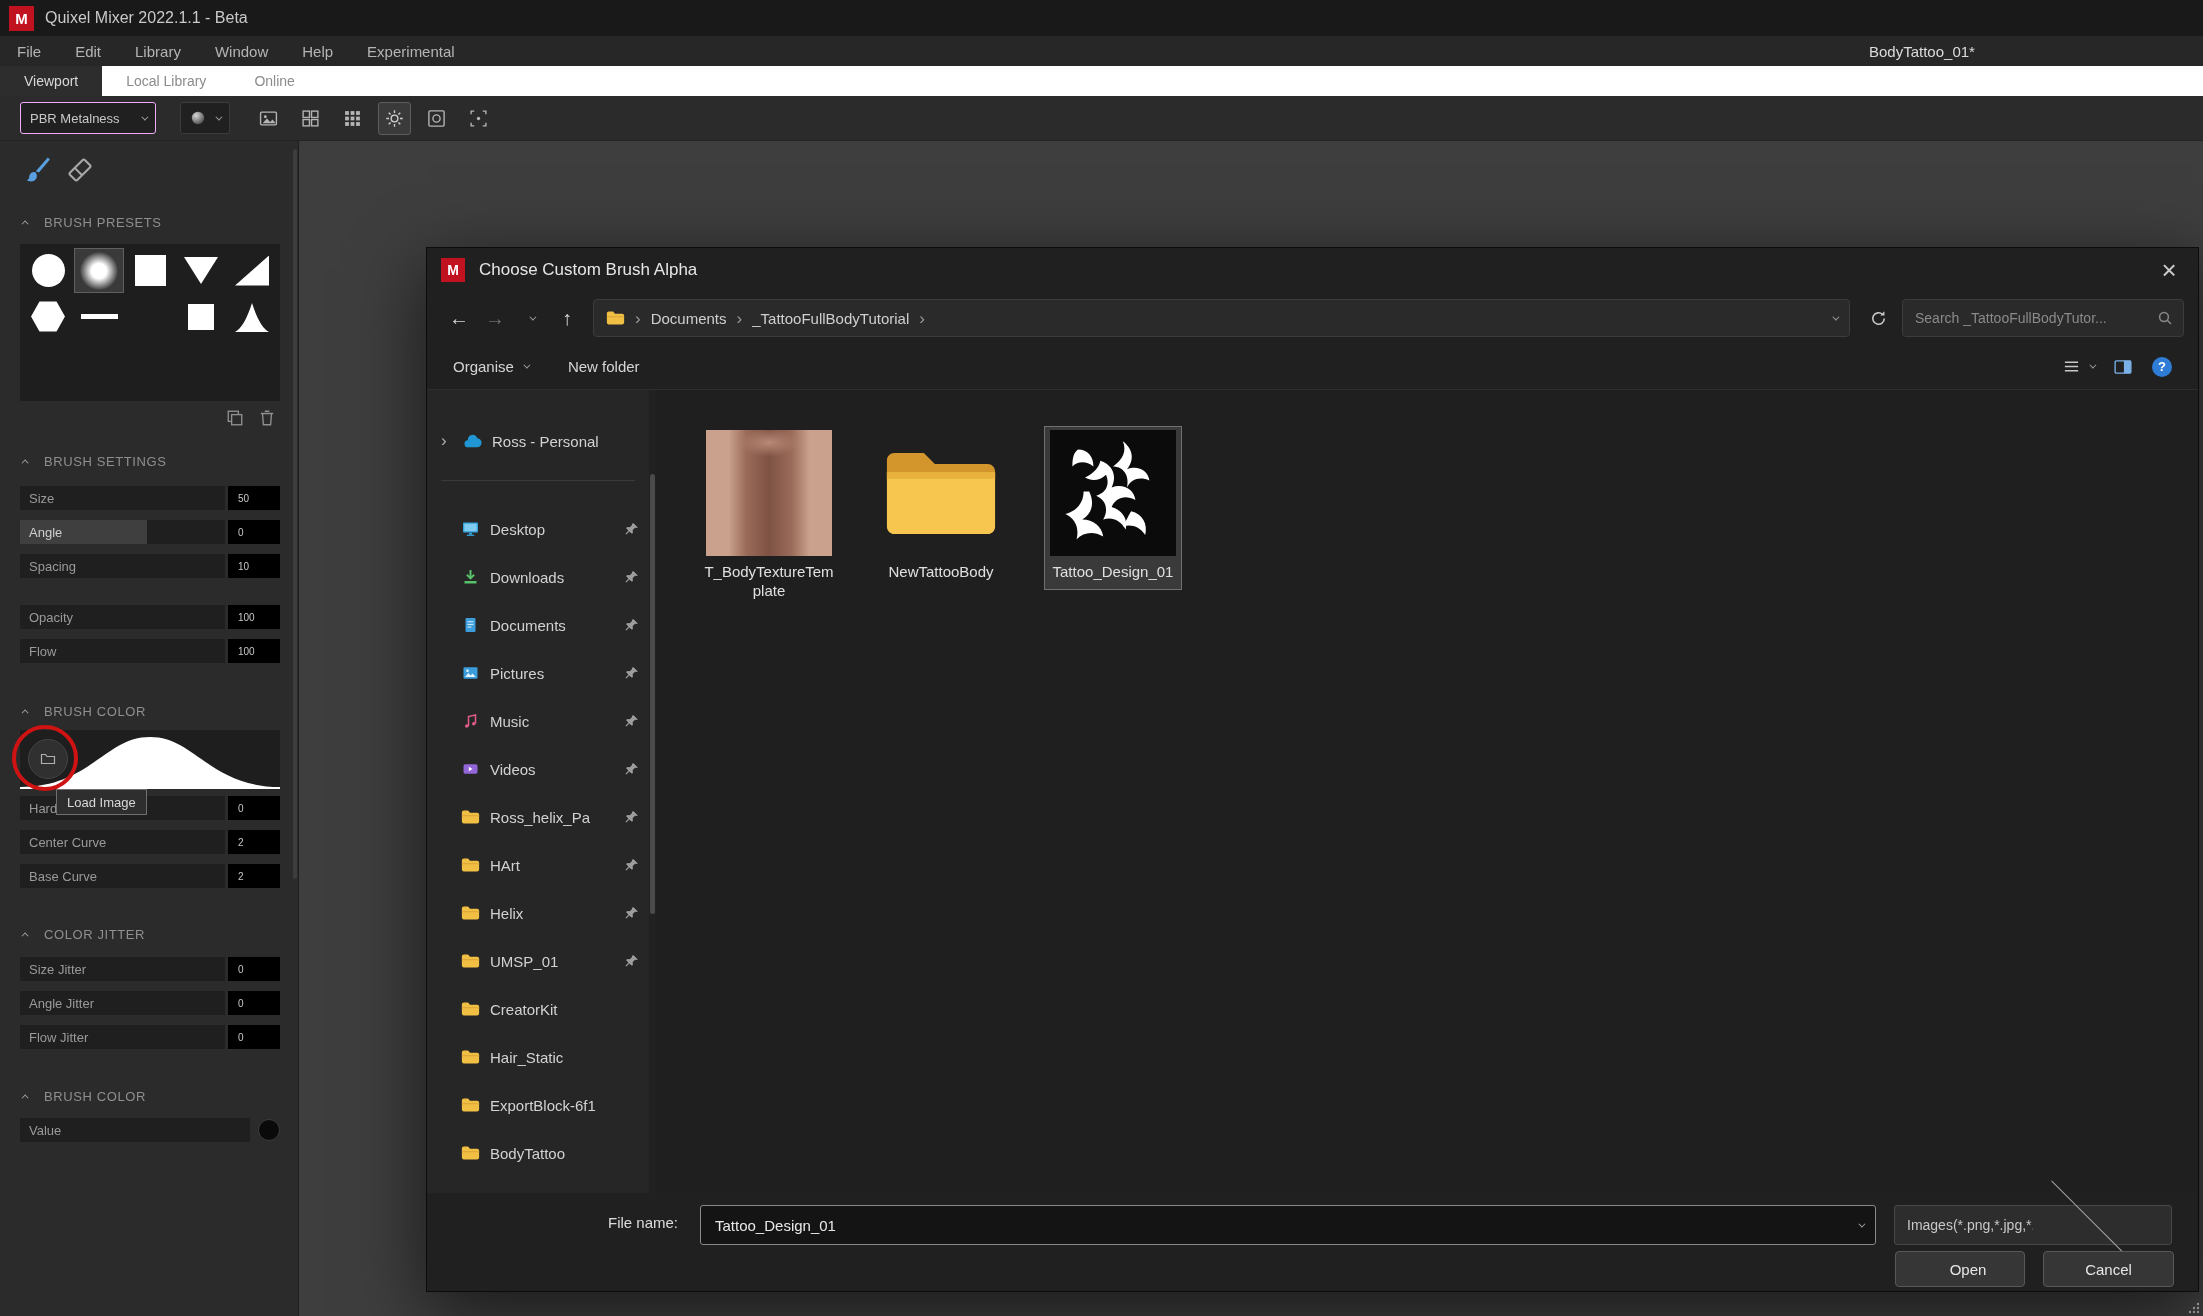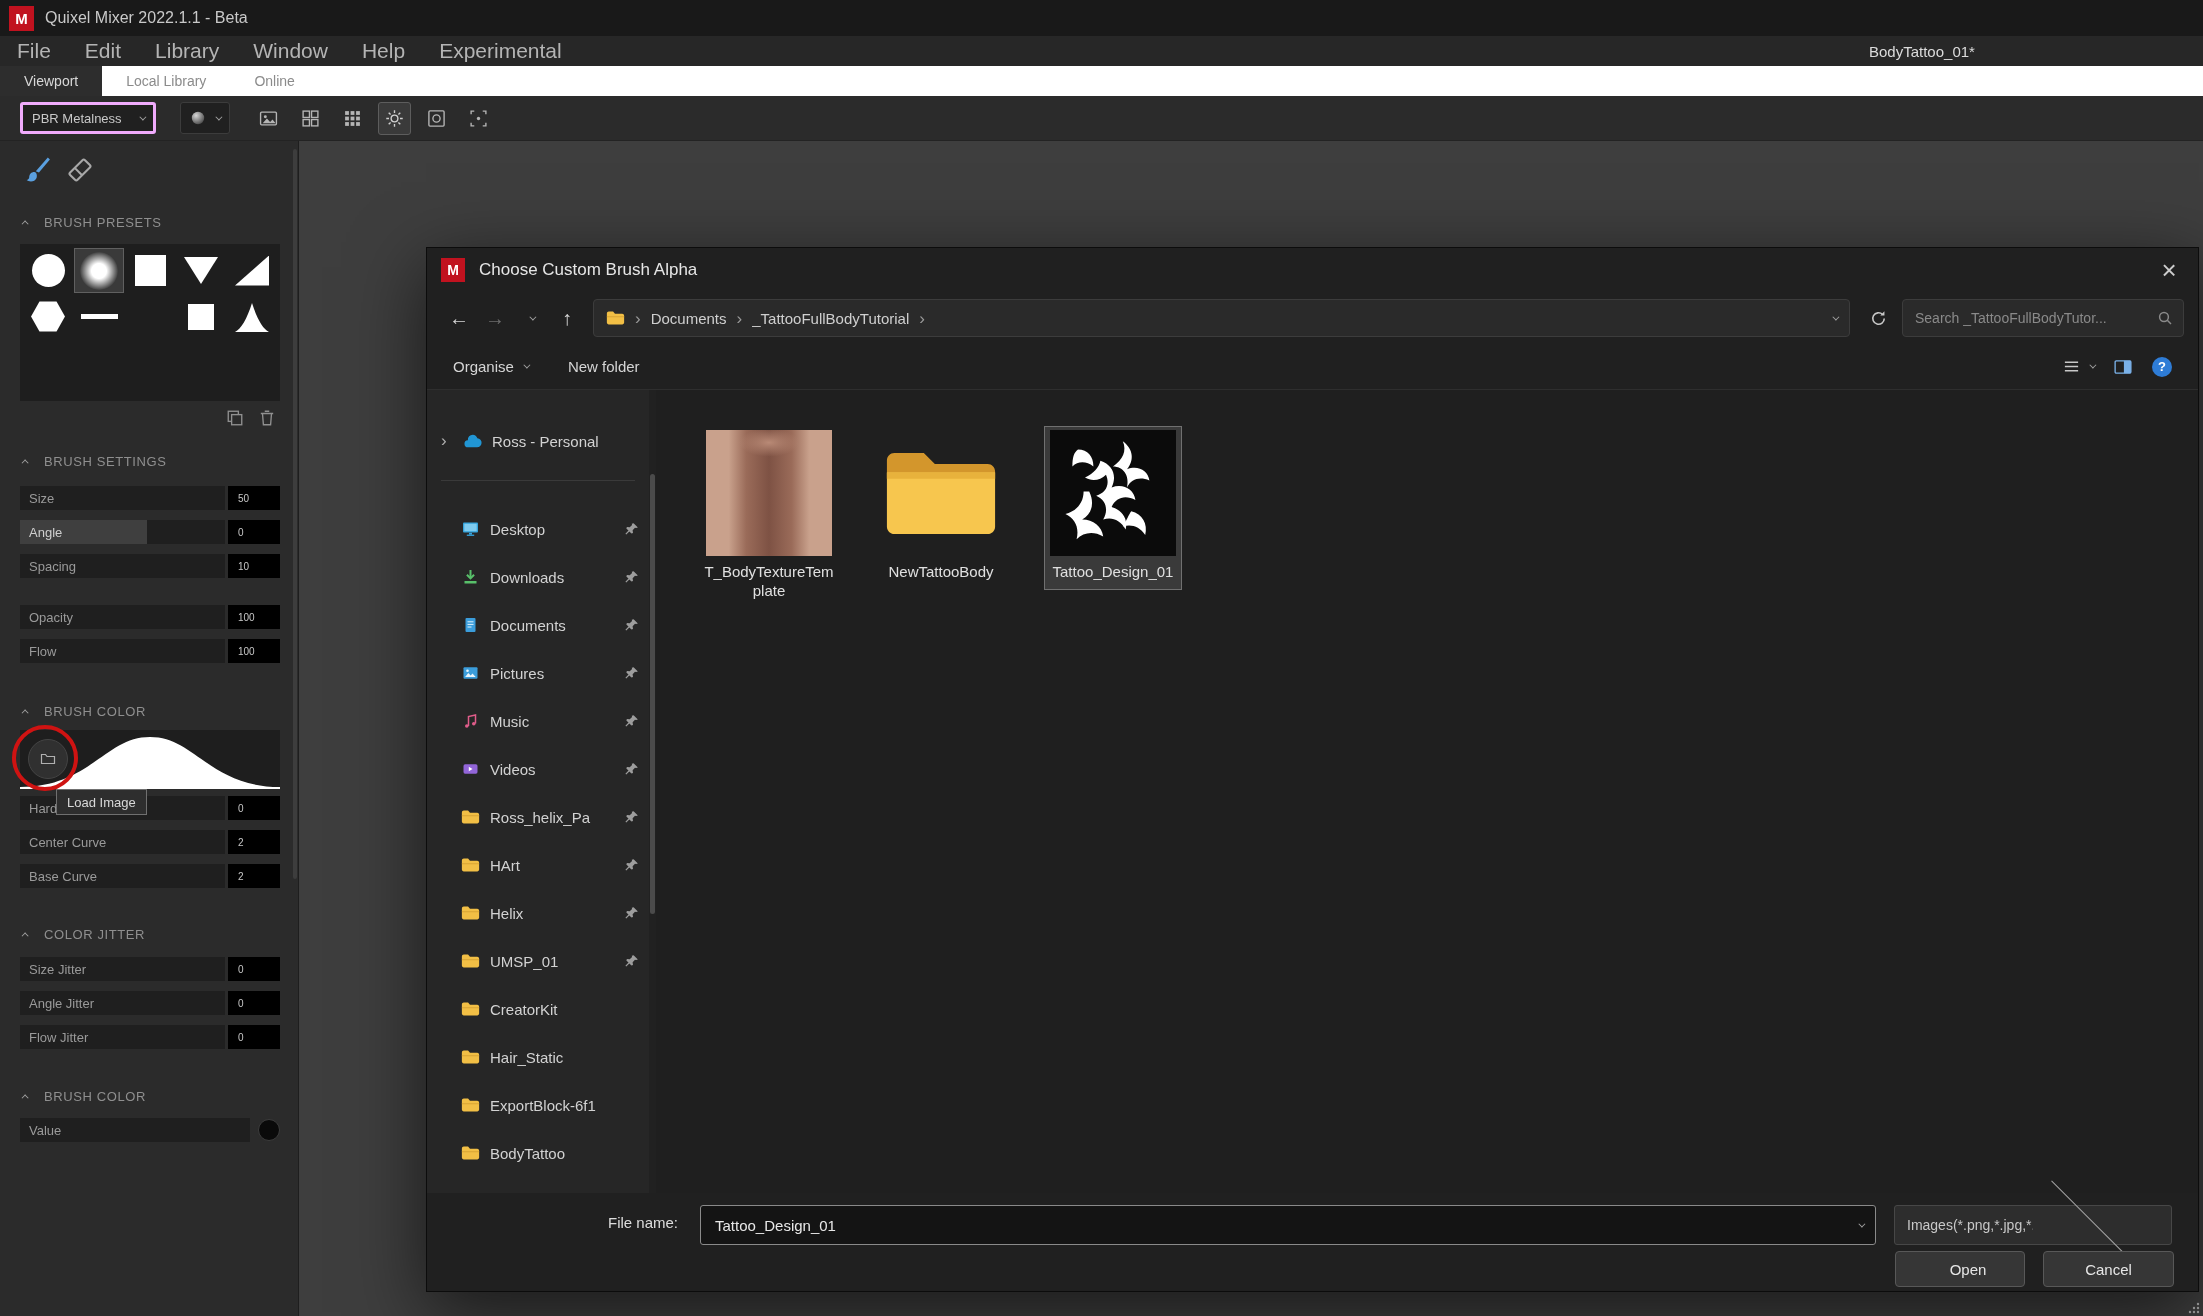--- a/index.html
+++ b/index.html
@@ -5,27 +5,27 @@
   html,body{margin:0;padding:0;background:#111;}
   *{box-sizing:border-box;}
   #root{position:relative;width:2203px;height:1316px;overflow:hidden;
         font-family:"Liberation Sans","DejaVu Sans",sans-serif;background:#3e3e3e;}
 
   
   .titlebar{position:absolute;top:0;left:0;right:0;height:36px;background:#191919;display:flex;align-items:center;}
   .app-logo{width:25px;height:25px;background:#c1121f;margin:0 11px 0 9px;display:flex;align-items:center;justify-content:center;color:#fff;font-weight:bold;font-size:15px;}
   .app-title{color:#c9c9c9;font-size:16px;}
   .menubar{position:absolute;top:36px;left:0;right:0;height:30px;background:#272727;display:flex;align-items:center;}
-  .menu-item{color:#b4b4b4;font-size:21px;padding:0 17px;height:100%;display:flex;align-items:center;}
+  .menu-item{color:#b4b4b4;font-size:15px;padding:0 17px;height:100%;display:flex;align-items:center;}
   .doc-name{position:absolute;left:1869px;top:0;height:30px;display:flex;align-items:center;color:#dcdcdc;font-size:15px;}
   .tabbar{position:absolute;top:66px;left:0;right:0;height:30px;background:#ffffff;display:flex;}
   .tab{padding:0 24px;font-size:14px;color:#8b8b8b;display:flex;align-items:center;}
   .tab.active{background:#2d2d2d;color:#d8d8d8;}
   .toolbar{position:absolute;top:96px;left:0;right:0;height:45px;background:#2b2b2b;border-bottom:1px solid #232323;display:flex;align-items:center;}
-  .shading-select{margin-left:20px;width:136px;height:32px;background:#202020;border:3px solid #f0abfc;border-radius:3px;display:flex;align-items:center;justify-content:space-between;padding:0 9px;color:#c8c8c8;font-size:13px;}
+  .shading-select{margin-left:20px;width:136px;height:32px;background:#202020;border:1px solid #f0abfc;border-radius:3px;display:flex;align-items:center;justify-content:space-between;padding:0 9px;color:#c8c8c8;font-size:13px;}
   .mini-combo{margin-left:24px;width:50px;height:32px;background:#202020;border:1px solid #3c3c3c;border-radius:3px;display:flex;align-items:center;justify-content:space-evenly;}
   .tool-btns{margin-left:22px;display:flex;gap:9px;}
   .tool-btn{width:33px;height:33px;display:flex;align-items:center;justify-content:center;border-radius:3px;border:1px solid transparent;}
   .tool-btn.selected{background:#3a3a3a;border:1px solid #5d5d5d;}
   .ti{width:19px;height:19px;}
 
   .chev{display:inline-block;width:7px;height:7px;border-right:1.6px solid #a3a3a3;border-bottom:1.6px solid #a3a3a3;}
   .chev.down{transform:rotate(45deg) translateY(-2px);}
   .chev.up{transform:rotate(-135deg) translateY(-2px);}
   .chev.sm{width:5px;height:5px;}

